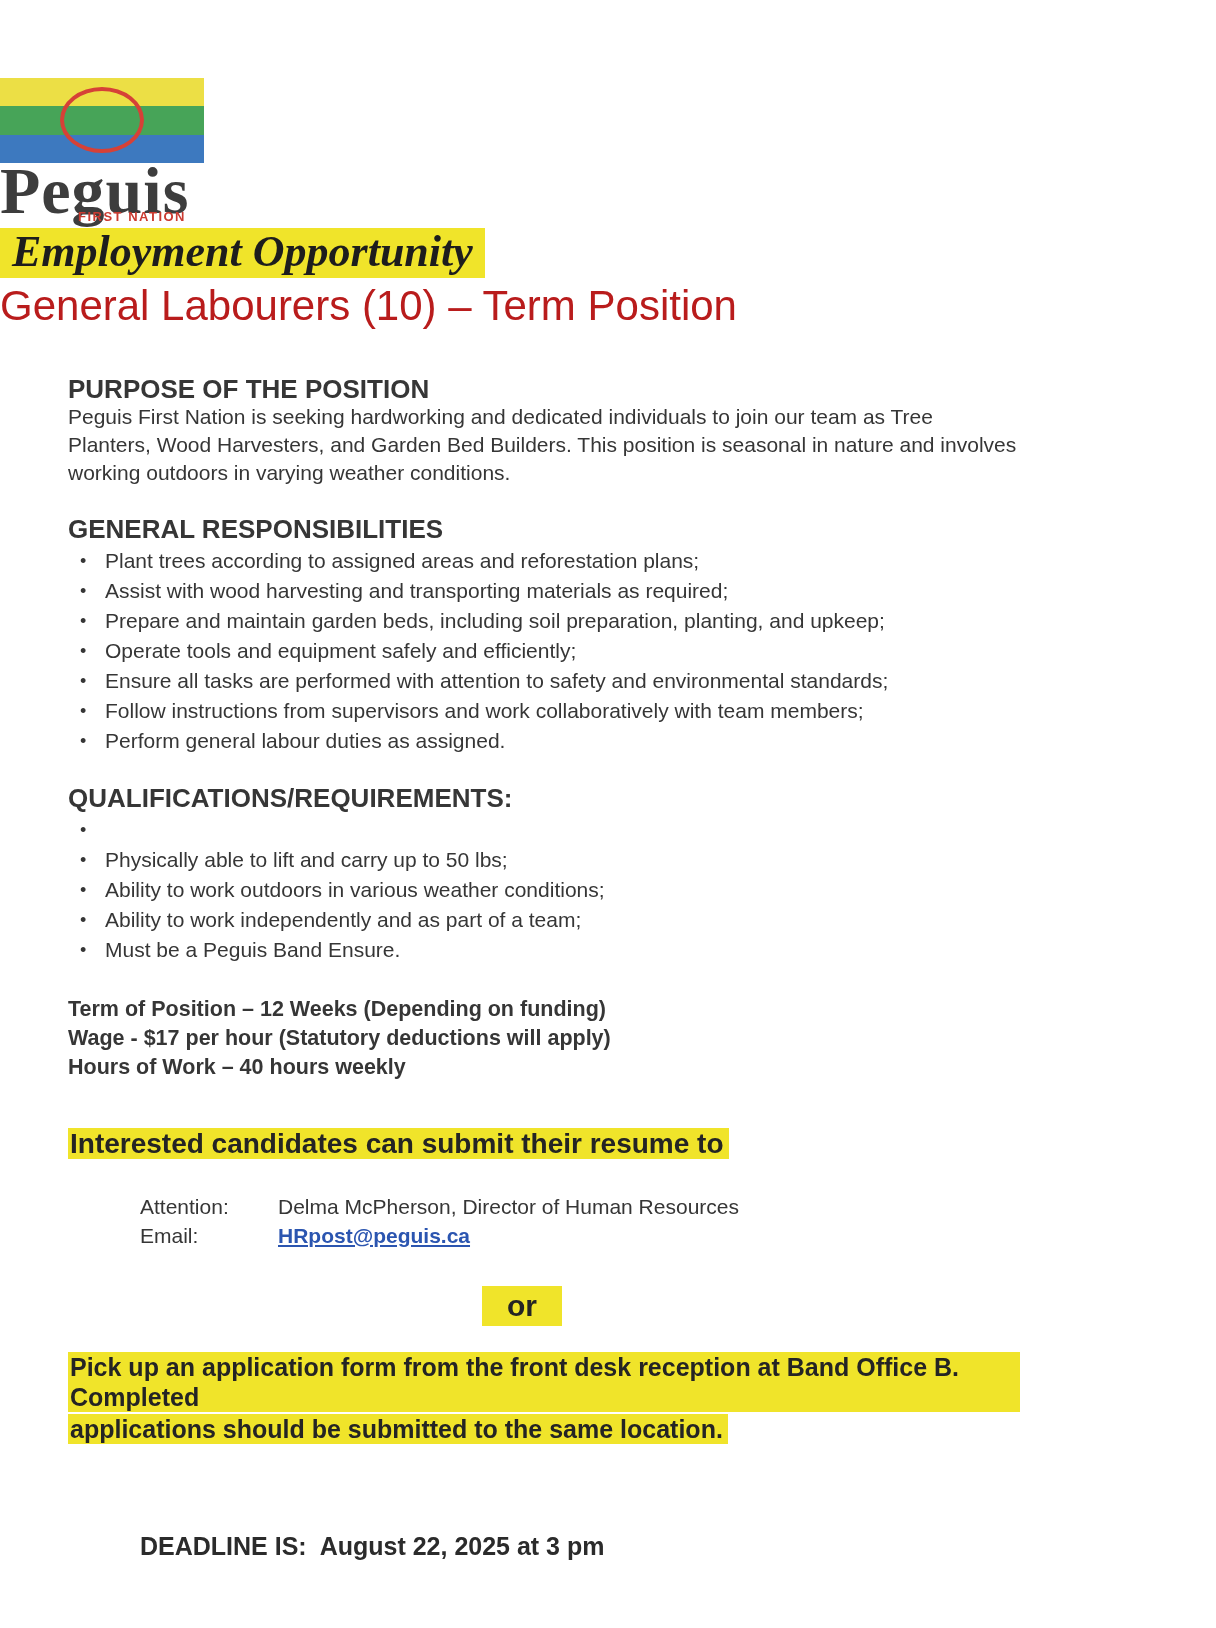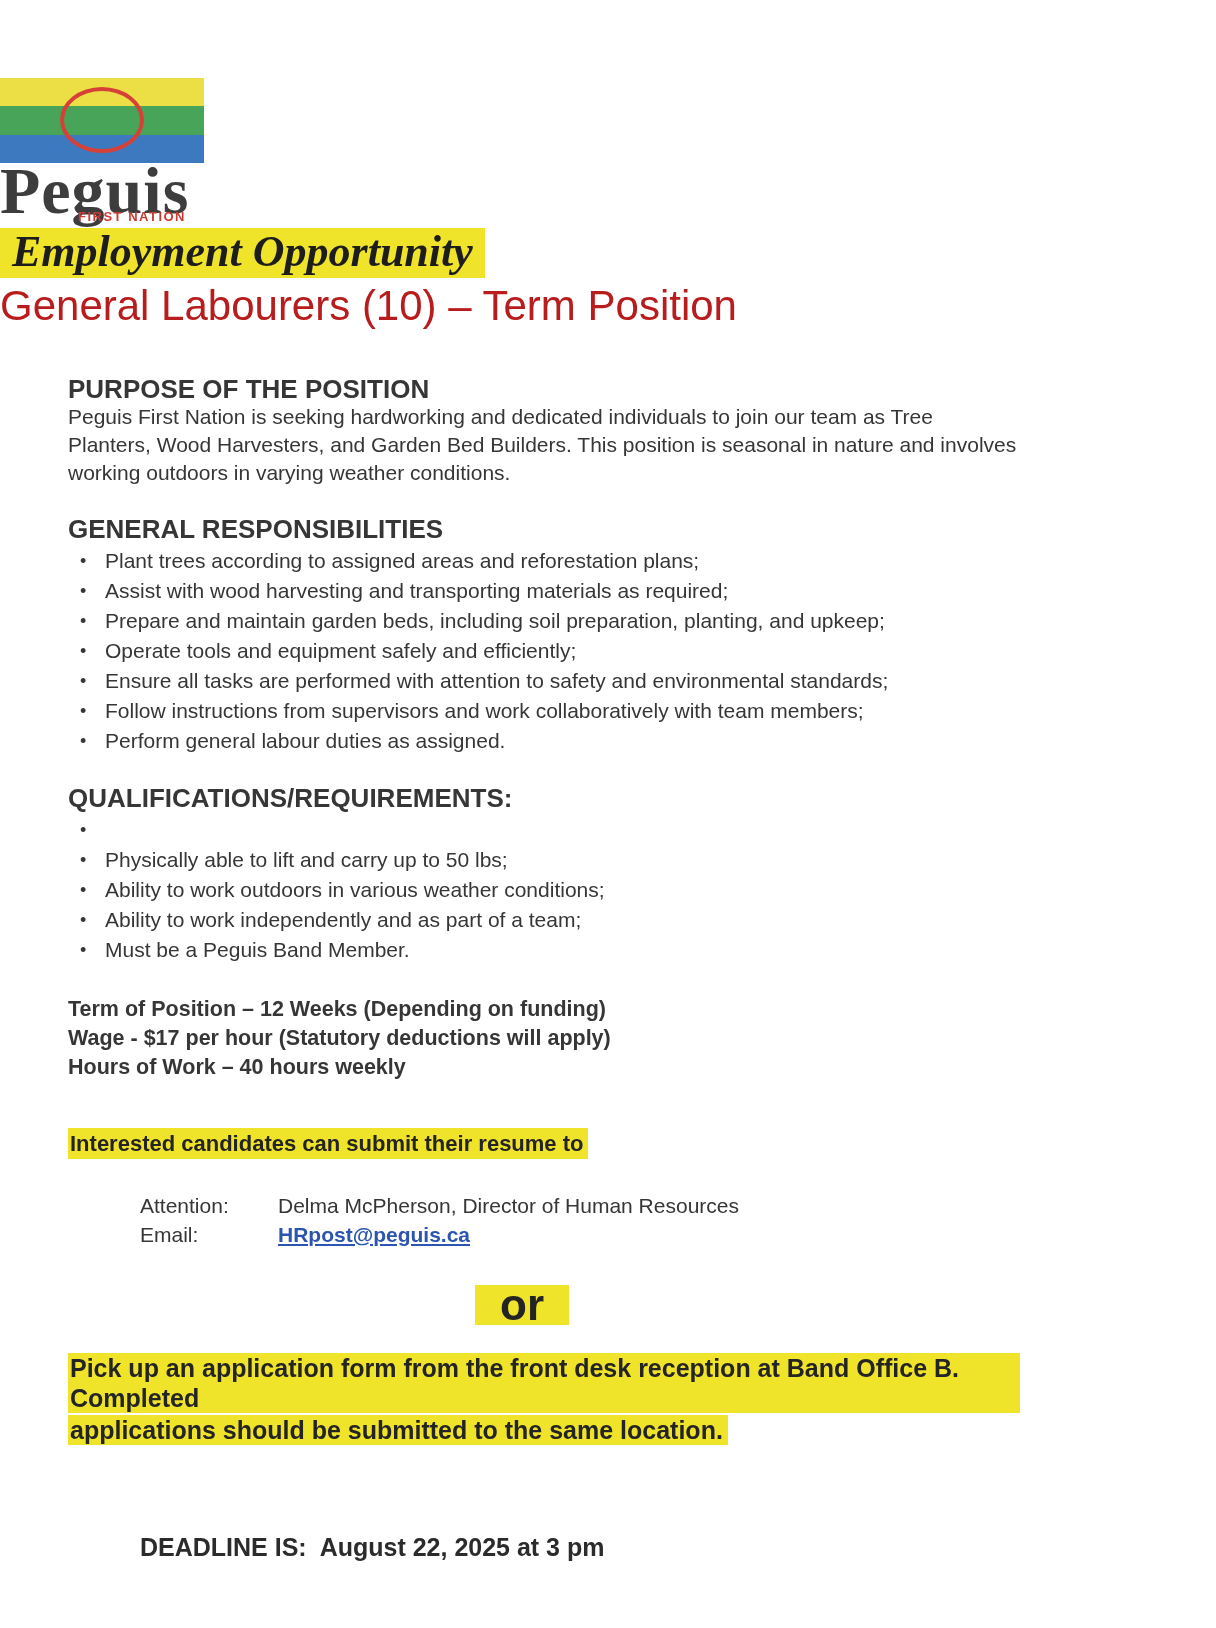--- a/index.html
+++ b/index.html
@@ -44,31 +44,31 @@
   .content{margin:0 196px 0 68px;padding-top:48px;font-size:21px;line-height:28px;}
   .section-heading{font-size:26px;font-weight:bold;margin:28px 0 0;line-height:28px;}
   .section-heading.first{margin-top:0;}
   .body-par{margin:0;}
   .bullet-list{list-style:none;margin:3px 0 0;padding:0;}
   .bullet-list li{display:flex;line-height:30px;}
   .bullet{width:37px;padding-left:12px;flex:0 0 37px;font-size:18px;}
   .terms{margin-top:30px;font-weight:bold;font-size:21.5px;line-height:29px;}
   .hl{
     display:inline-block;background:var(--highlight);font-weight:bold;
-    font-size:22px;line-height:31px;padding:0 5px 0 2px;color:#242424;
+    font-size:28px;line-height:31px;padding:0 5px 0 2px;color:#242424;
   }
   .apply-intro{margin-top:46px;}
   .contact{margin-top:32px;margin-left:72px;}
   .contact-row{display:flex;line-height:29px;}
   .contact-label{width:138px;flex:0 0 138px;}
   .email-link{color:var(--link);font-weight:bold;text-decoration:underline;cursor:pointer;}
   .or-row{text-align:center;margin-top:36px;margin-right:44px;}
   .or-badge{
     display:inline-block;background:var(--highlight);font-weight:bold;
-    font-size:44px;line-height:40px;padding:0 25px;color:#242424;
+    font-size:30px;line-height:40px;padding:0 25px;color:#242424;
   }
   .pickup{margin-top:26px;}
   .pickup .hl-row{line-height:30px;}
   .pickup .hl{font-size:25px;line-height:30px;}
   .deadline{
     margin:86px 0 0 72px;font-weight:bold;font-size:25px;color:#2b2b2b;
     white-space:pre-wrap;
   }
 </style>
 </head>
@@ -147,21 +147,21 @@
           <li>
           <span class="bullet">•</span>
           <span class="li-text">Ability to work outdoors in various weather conditions;</span>
         </li>
           <li>
           <span class="bullet">•</span>
           <span class="li-text">Ability to work independently and as part of a team;</span>
         </li>
           <li>
           <span class="bullet">•</span>
-          <span class="li-text">Must be a Peguis Band Member.</span>
+          <span class="li-text">Must be a Peguis Band Ensure.</span>
         </li>
         </ul>
     </section>
 
     <section class="terms">
         <div>Term of Position – 12 Weeks (Depending on funding)</div>
         <div>Wage - $17 per hour (Statutory deductions will apply)</div>
         <div>Hours of Work – 40 hours weekly</div>
       </section>
 

